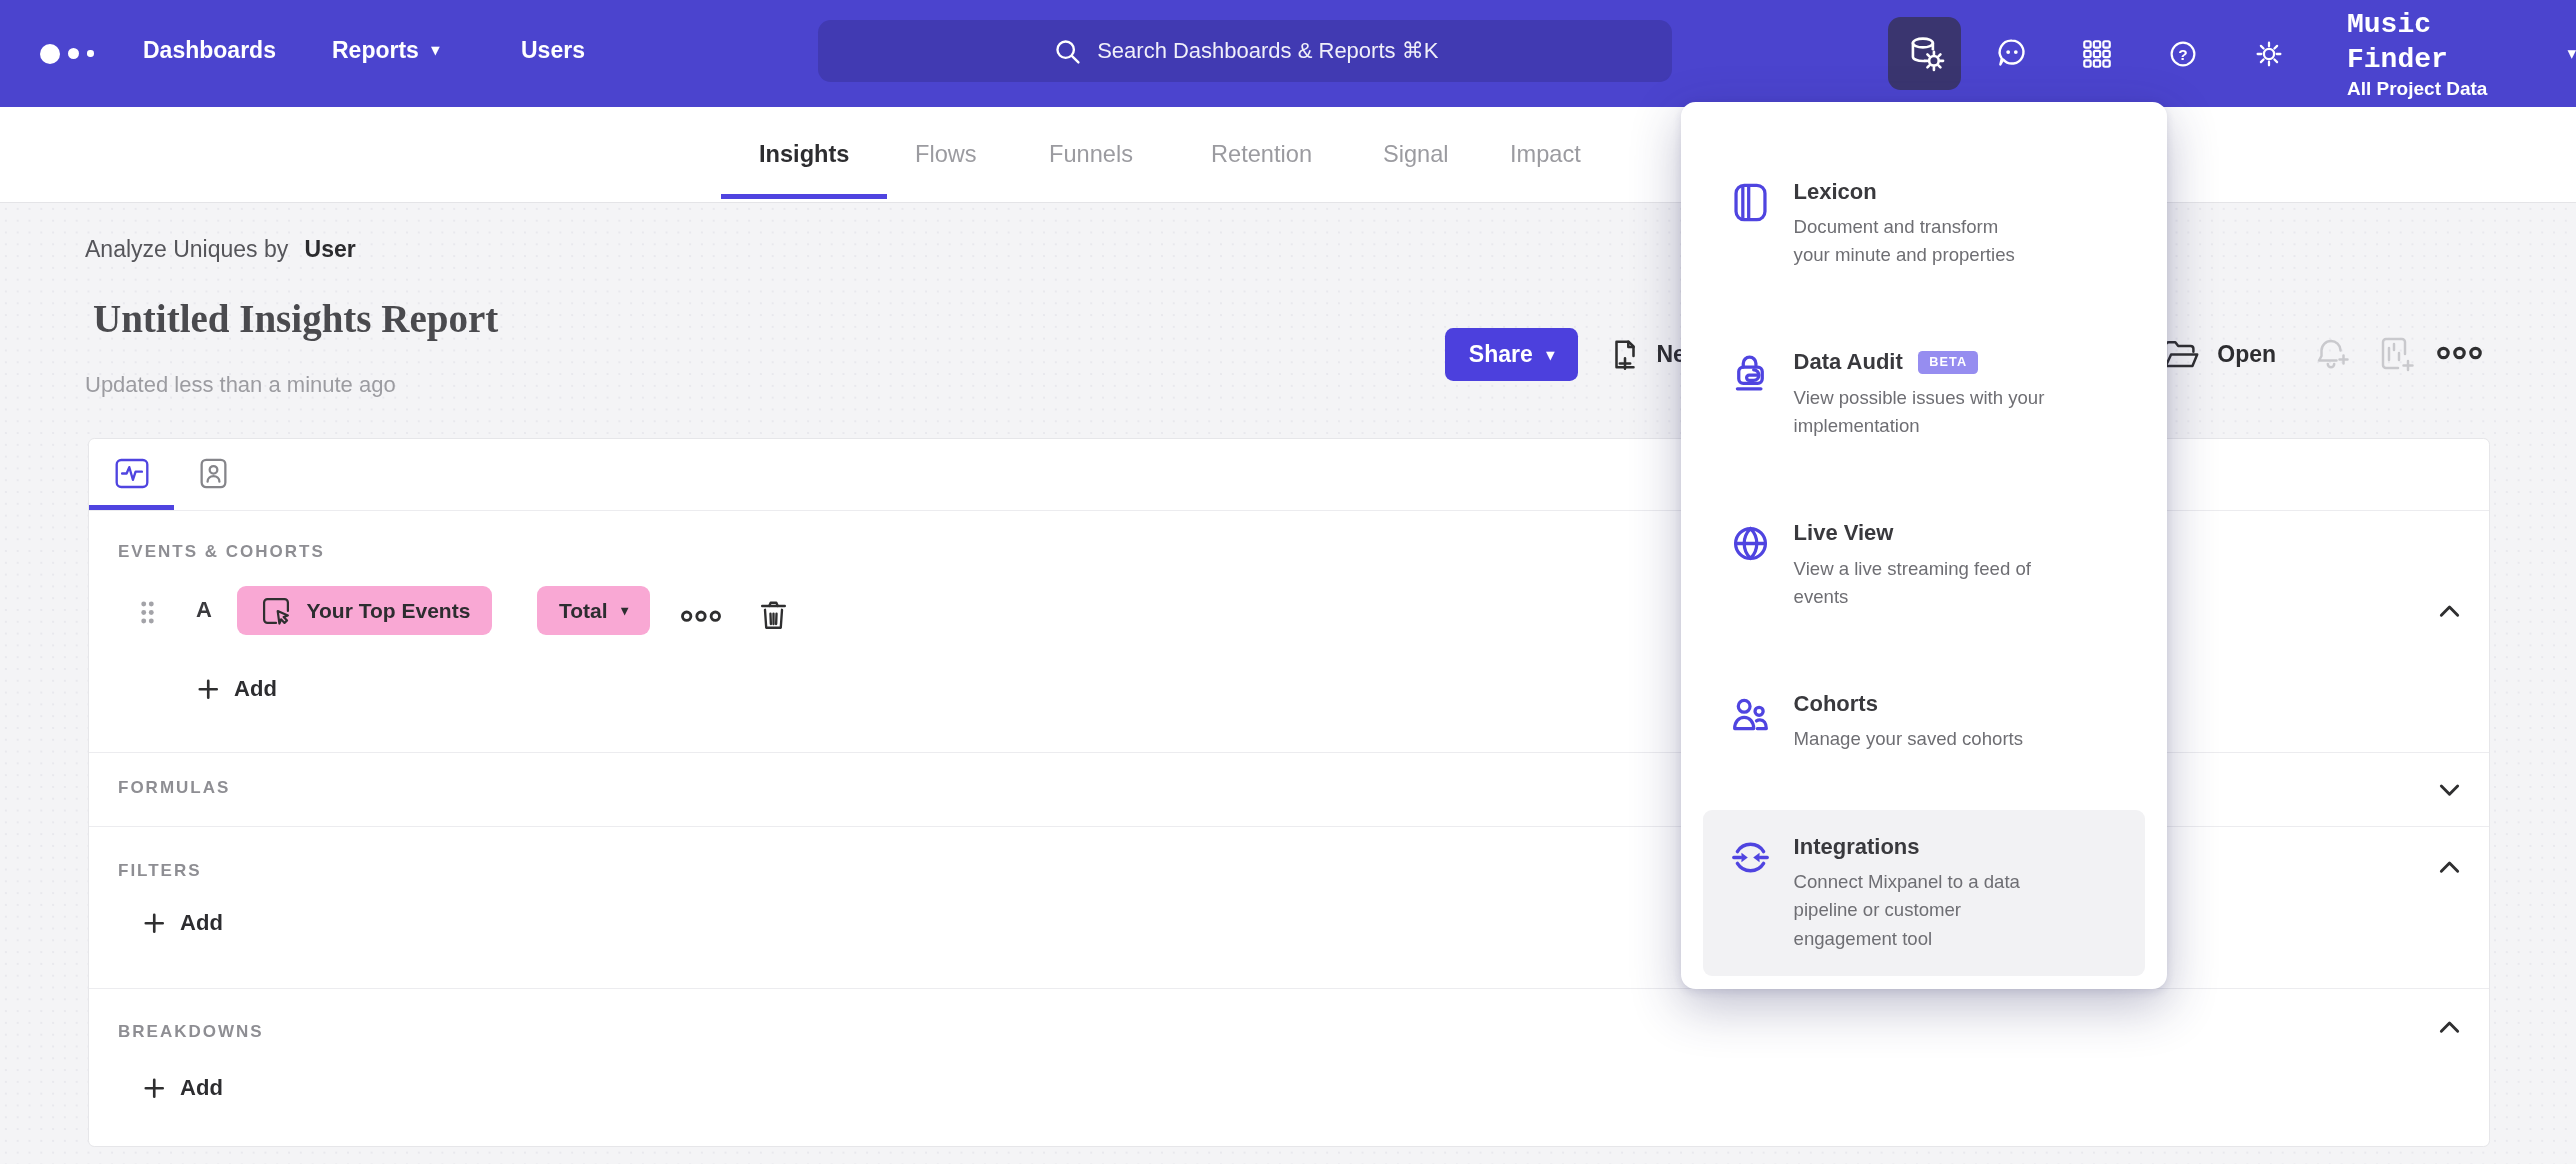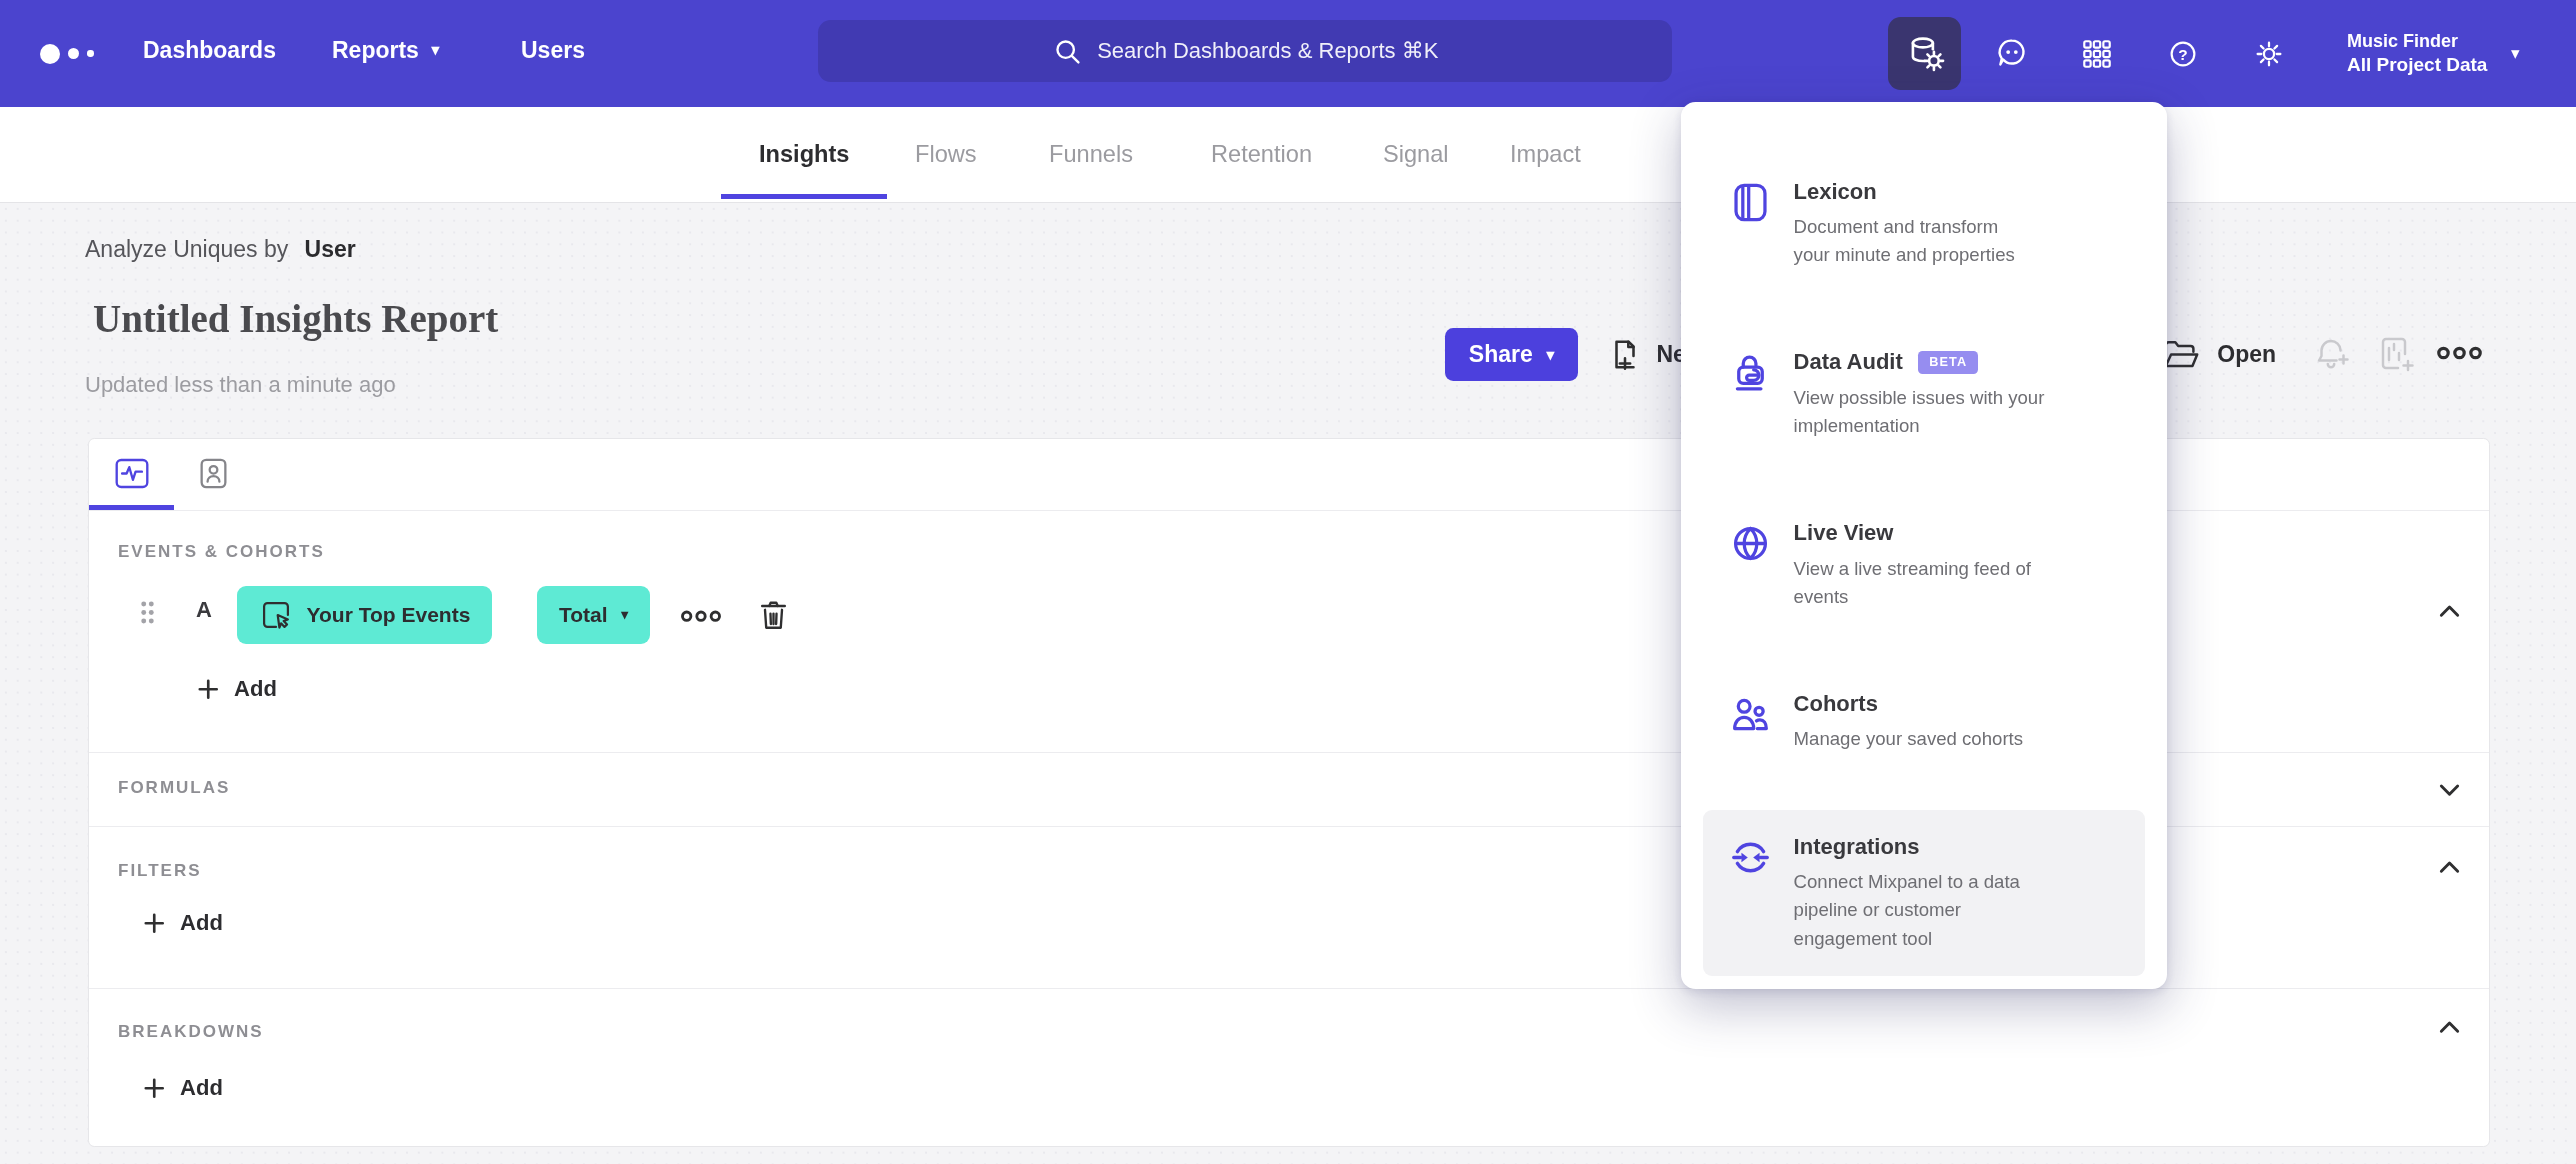--- a/index.html
+++ b/index.html
@@ -15,21 +15,21 @@
   .navlink{position:absolute;top:0;height:100px;display:flex;align-items:center;gap:12.7px;color:#fff;
     font-size:23px;font-weight:600;cursor:pointer;}
   .caret{font-size:15.4px;line-height:1;}
   .searchbar{position:absolute;left:818px;top:20px;width:854px;height:62px;border-radius:12.7px;
     background:#413ab2;display:flex;align-items:center;justify-content:center;gap:14.5px;cursor:text;}
   .searchbar .ph{color:rgba(255,255,255,.92);font-size:22px;}
   .iconbtn{position:absolute;top:0;height:107px;width:44px;display:flex;align-items:center;justify-content:center;
     background:none;border:none;cursor:pointer;padding:0;}
   .iconbtn.activebtn{top:17px;height:73px;width:73px;background:#3a356f;border-radius:12.7px;}
   .project{position:absolute;left:2347px;top:0;height:107px;display:flex;align-items:center;gap:23.6px;cursor:pointer;color:#fff;}
-  .project .pname{font-size:18px;font-weight:700;line-height:1.25;}
+  .project .pname{font-size:28px;font-weight:700;line-height:1.25;font-family:Liberation Mono, monospace;}
   .project .psub{font-size:19px;font-weight:700;line-height:1.25;}
   .project .caret{font-size:17px;}
 
   
   .tabbar{position:absolute;left:0;top:107px;width:2576px;height:96px;background:#fff;border-bottom:0.9px solid #e4e4e7;z-index:5;}
   .tab{position:absolute;top:0;height:95px;display:flex;align-items:center;font-size:23.6px;color:#9b9ba0;cursor:pointer;}
   .tab.active{color:#2d2d30;font-weight:600;}
   .tab.active::after{content:"";position:absolute;left:-38px;right:-38px;bottom:2.7px;height:5.4px;background:#4f44e0;}
 
   
@@ -56,22 +56,22 @@
   .ctab.t1{left:25.4px;}
   .ctab.t2{left:109px;}
   .ctabline{position:absolute;left:0;top:66px;width:85px;height:5.4px;background:#4f44e0;}
   .sec{position:relative;width:100%;}
   .sec.b{border-top:0.9px solid #ececef;}
   .seclabel{position:absolute;left:29px;font-size:17px;font-weight:700;letter-spacing:2px;color:#8e8e93;}
   .chev{position:absolute;right:25.4px;background:none;border:none;padding:0;cursor:pointer;}
   .qrow{position:absolute;left:0;top:75px;width:100%;height:59px;}
   .draghandle{position:absolute;left:50px;top:12.7px;cursor:grab;}
   .serieskey{position:absolute;left:107px;top:11px;font-size:22px;font-weight:700;color:#3a3a3e;}
-  .pill{position:absolute;top:0;height:58px;display:flex;align-items:center;gap:13.6px;padding:0 22px;
-    background:#5eead4;border:none;border-radius:9px;font-size:21px;font-weight:600;color:#2d2d30;cursor:pointer;}
+  .pill{position:absolute;top:0;height:49px;display:flex;align-items:center;gap:13.6px;padding:0 22px;
+    background:#f9a8d4;border:none;border-radius:9px;font-size:21px;font-weight:600;color:#2d2d30;cursor:pointer;}
   .pill.ev{left:148px;}
   .pill.tot{left:448px;}
   .pill .caret{font-size:13.6px;color:#2d2d30;}
   .rowicon{position:absolute;background:none;border:none;padding:0;cursor:pointer;display:flex;align-items:center;}
   .addbtn{position:absolute;display:flex;align-items:center;gap:13.6px;background:none;border:none;padding:0;
     font-size:22px;font-weight:700;color:#2d2d30;cursor:pointer;}
 
   
   .menu{position:absolute;left:1681px;top:102px;width:486px;height:887px;background:#fff;border-radius:14.5px;
     box-shadow:0 16.3px 50px rgba(42,42,96,.30),0 2.7px 9px rgba(42,42,96,.12);z-index:60;padding-top:53px;}

